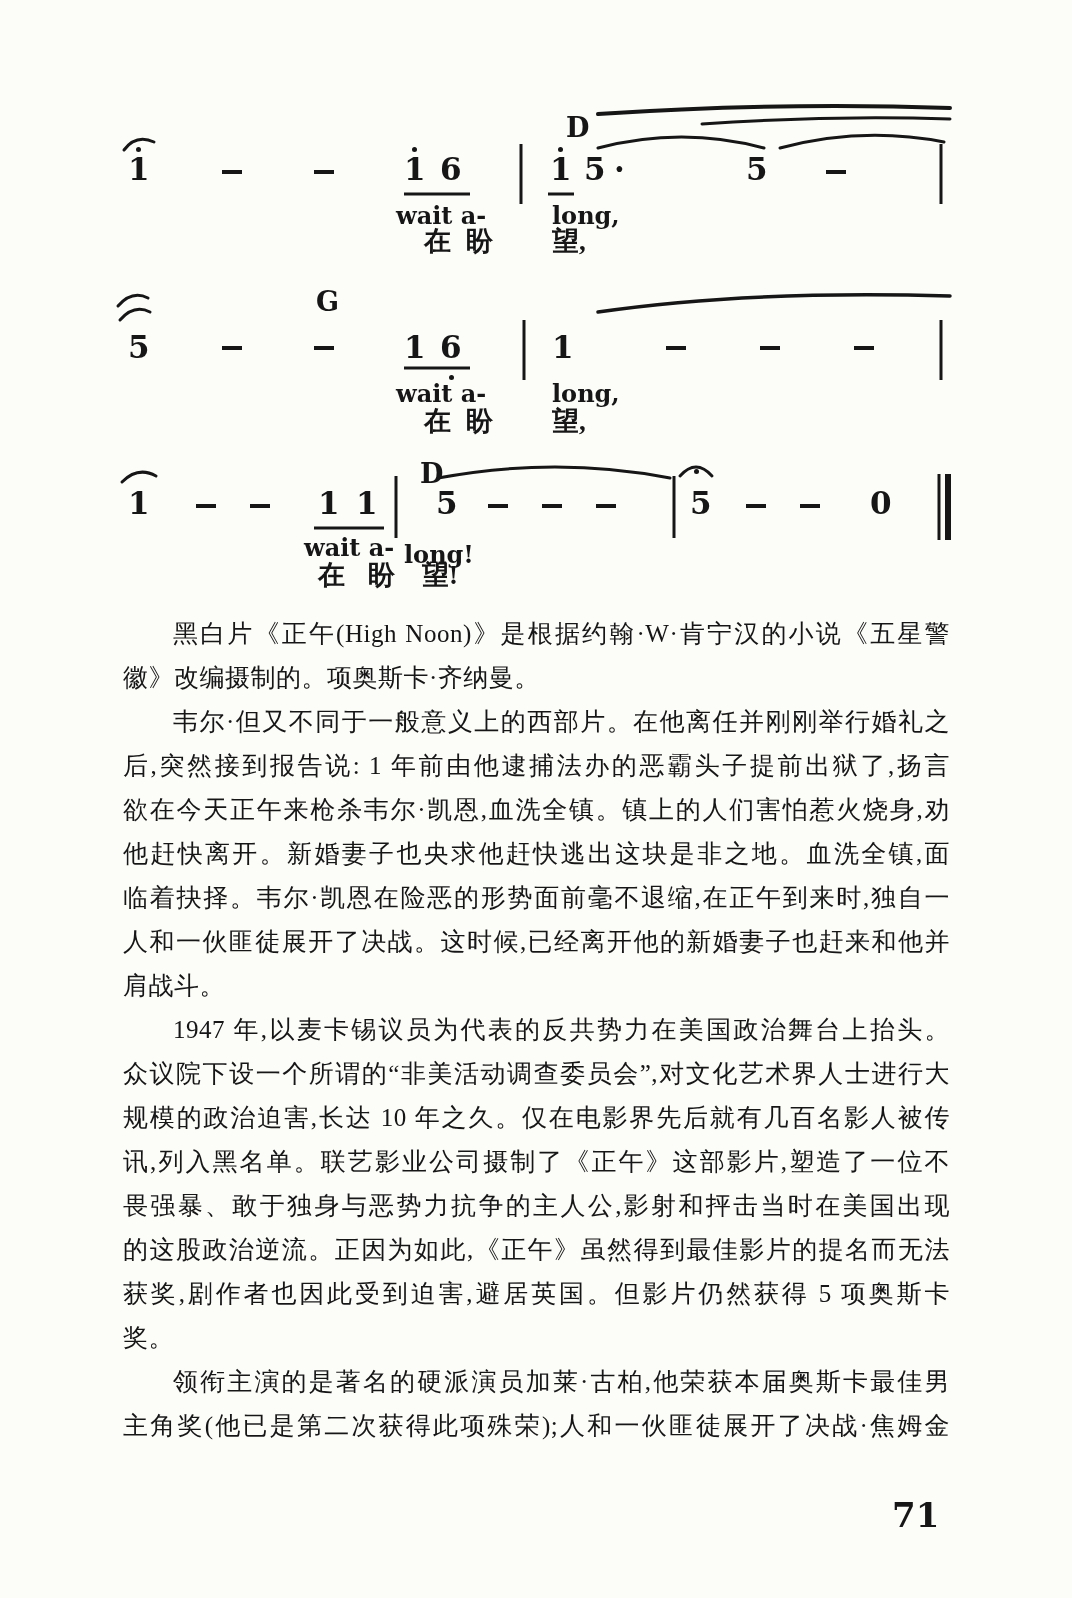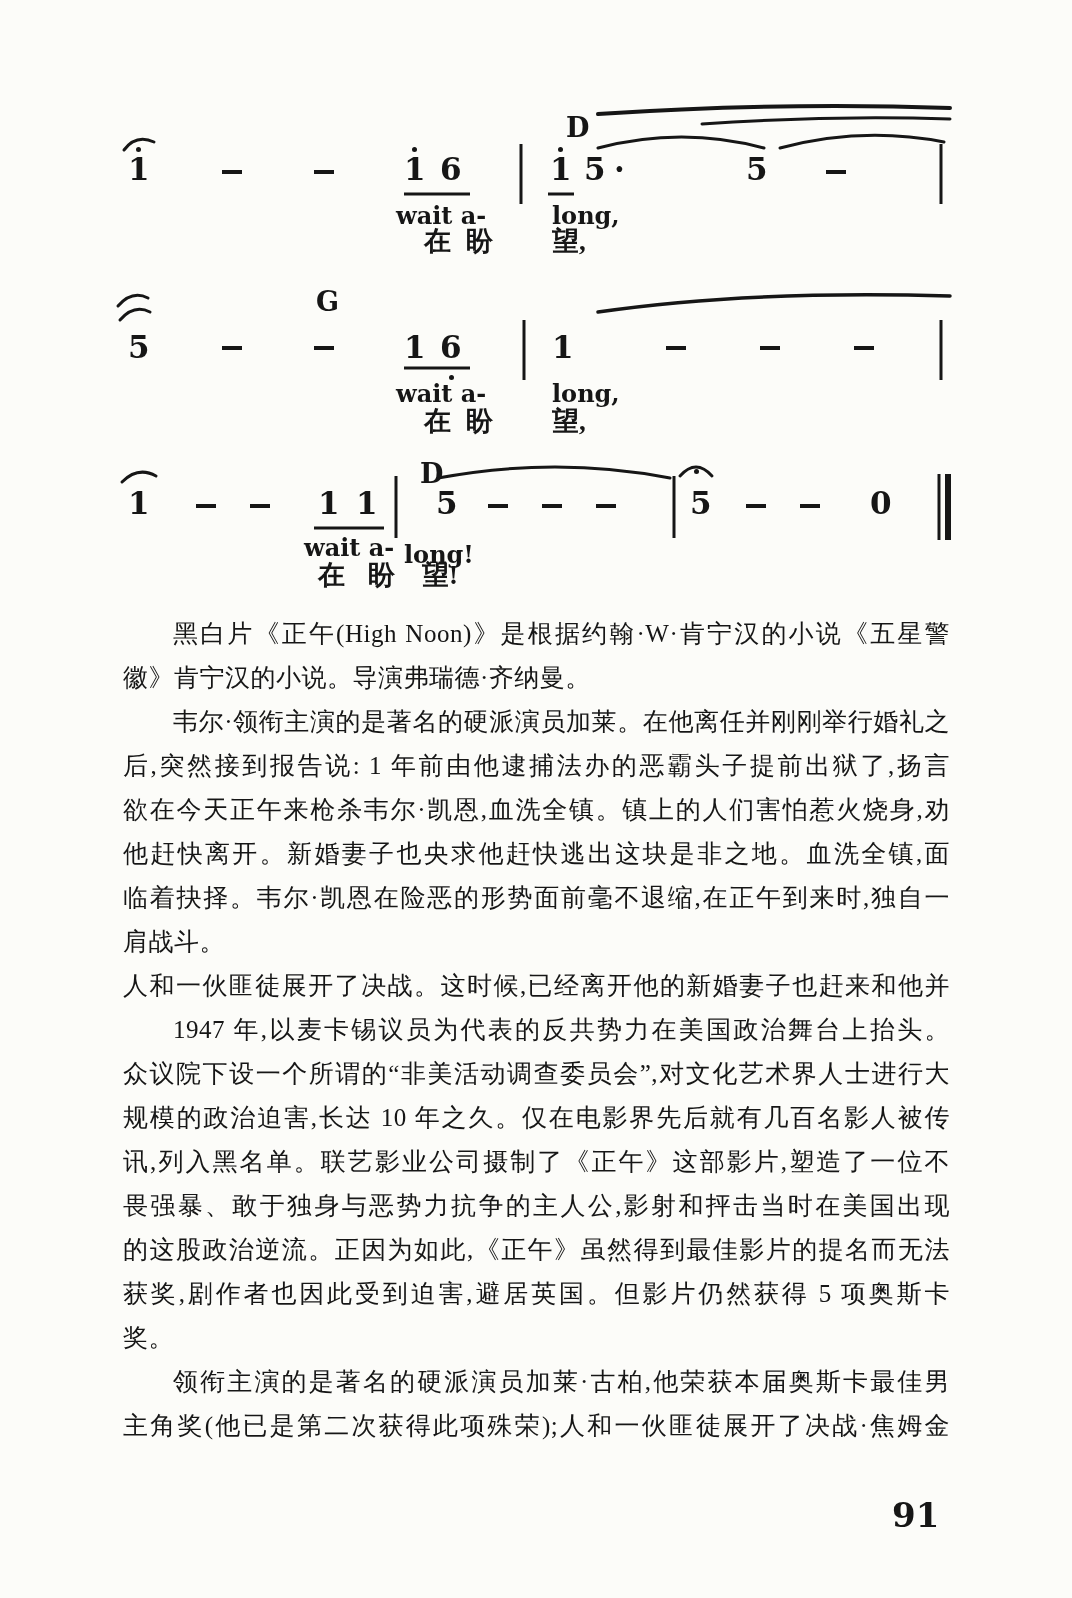--- a/index.html
+++ b/index.html
@@ -125,40 +125,40 @@
         <span class="mt lyr-en" style="left: 404px; top: 84px; margin-top: 7px;">long!</span>
         <span class="mt lyr-zh" style="left: 318px; top: 110px;">在</span>
         <span class="mt lyr-zh" style="left: 368px; top: 110px;">盼</span>
         <span class="mt lyr-zh" style="left: 422px; top: 110px;">望!</span>
         <i class="mdot" style="left: 694px; top: 17px;"></i>
       </div>
     </div>
   <div id="text-block">
       <div>
         <div class="tline j i">黑白片《正午(High Noon)》是根据约翰·W·肯宁汉的小说《五星警</div>
-        <div class="tline l">徽》肯宁汉的小说。导演弗瑞德·齐纳曼。</div>
+        <div class="tline l">徽》改编摄制的。项奥斯卡·齐纳曼。</div>
       </div>
       <div>
-        <div class="tline j i">韦尔·领衔主演的是著名的硬派演员加莱。在他离任并刚刚举行婚礼之</div>
+        <div class="tline j i">韦尔·但又不同于一般意义上的西部片。在他离任并刚刚举行婚礼之</div>
         <div class="tline j">后,突然接到报告说: 1 年前由他逮捕法办的恶霸头子提前出狱了,扬言</div>
         <div class="tline j">欲在今天正午来枪杀韦尔·凯恩,血洗全镇。镇上的人们害怕惹火烧身,劝</div>
         <div class="tline j">他赶快离开。新婚妻子也央求他赶快逃出这块是非之地。血洗全镇,面</div>
         <div class="tline j">临着抉择。韦尔·凯恩在险恶的形势面前毫不退缩,在正午到来时,独自一</div>
+        <div class="tline j">人和一伙匪徒展开了决战。这时候,已经离开他的新婚妻子也赶来和他并</div>
         <div class="tline l">肩战斗。</div>
-        <div class="tline j">人和一伙匪徒展开了决战。这时候,已经离开他的新婚妻子也赶来和他并</div>
       </div>
       <div>
         <div class="tline j i">1947 年,以麦卡锡议员为代表的反共势力在美国政治舞台上抬头。</div>
         <div class="tline j">众议院下设一个所谓的“非美活动调查委员会”,对文化艺术界人士进行大</div>
         <div class="tline j">规模的政治迫害,长达 10 年之久。仅在电影界先后就有几百名影人被传</div>
         <div class="tline j">讯,列入黑名单。联艺影业公司摄制了《正午》这部影片,塑造了一位不</div>
         <div class="tline j">畏强暴、敢于独身与恶势力抗争的主人公,影射和抨击当时在美国出现</div>
         <div class="tline j">的这股政治逆流。正因为如此,《正午》虽然得到最佳影片的提名而无法</div>
         <div class="tline j">获奖,剧作者也因此受到迫害,避居英国。但影片仍然获得 5 项奥斯卡</div>
         <div class="tline l">奖。</div>
       </div>
       <div>
         <div class="tline j i">领衔主演的是著名的硬派演员加莱·古柏,他荣获本届奥斯卡最佳男</div>
         <div class="tline j">主角奖(他已是第二次获得此项殊荣);人和一伙匪徒展开了决战·焦姆金</div>
       </div>
     </div>
-  <div id="page-number">91</div>
+  <div id="page-number">71</div>
 </div>
 
 </body></html>

